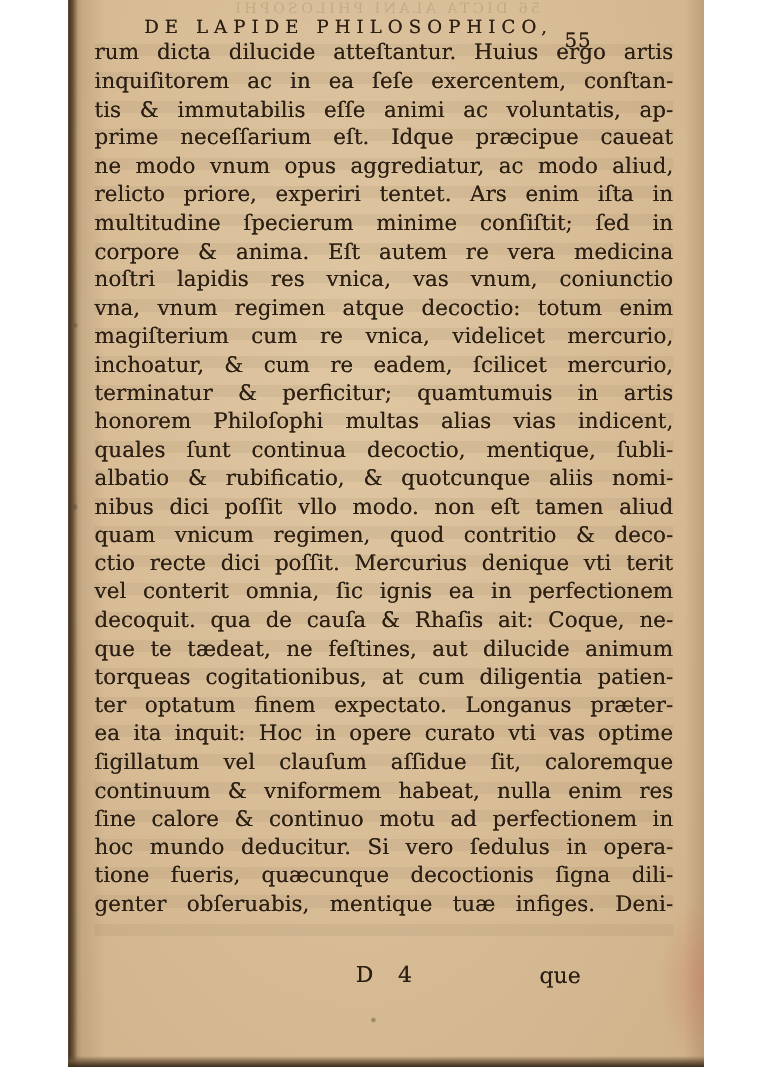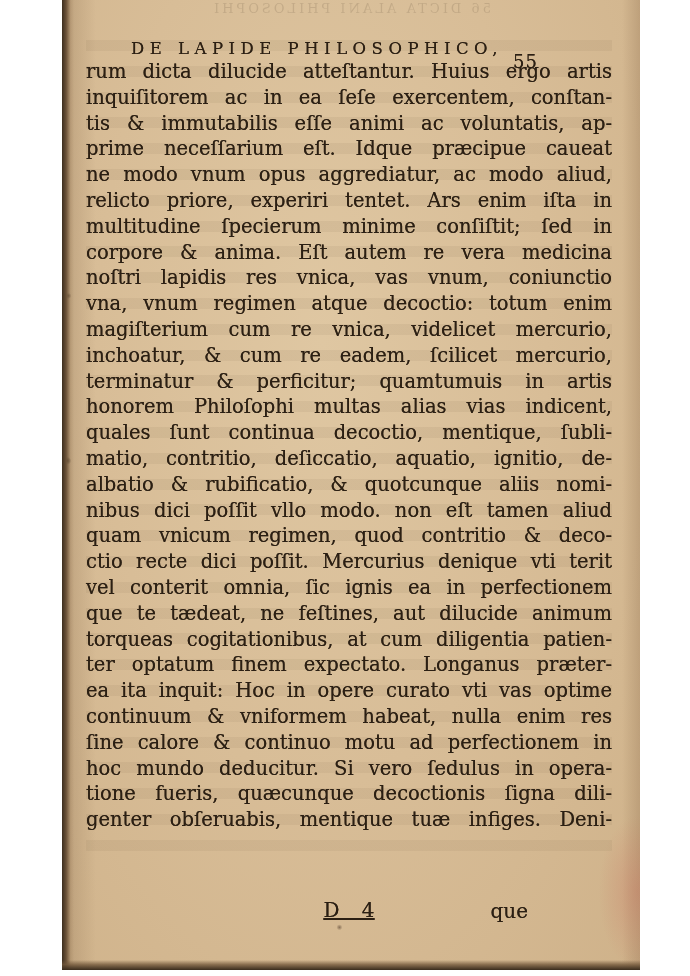--- a/index.html
+++ b/index.html
@@ -74,21 +74,20 @@
     font-size: 13px;
     color: #4a3a28;
     z-index: 1;
   }
   
   .content {
     position: absolute;
     inset: 0;
     z-index: 2;
     color: #2b1f13;
-    margin-top: 24px;
   }
   .running-head {
     position: absolute;
     top: 15px;
     left: 24px; right: 28px;
     height: 24px;
     font-size: 16.5px;
     letter-spacing: 5.5px;
     text-shadow: 0 0 0.6px rgba(43,31,19,0.75);
   }
@@ -126,21 +125,20 @@
     left: 24px; right: 28px;
     height: 28px;
     font-size: 20px;
     text-shadow: 0 0 0.5px rgba(43,31,19,0.8);
   }
   .signature {
     position: absolute;
     left: 0; right: 0;
     text-align: center;
     word-spacing: 16px;
-    text-decoration: underline;
   }
   .catchword {
     position: absolute;
     right: 84px;
     top: 1px;
   }
 </style>
 </head>
 <body>
 
@@ -166,30 +164,31 @@
         <div class="line">relicto priore, experiri tentet.  Ars enim iſta in</div>
         <div class="line">multitudine ſpecierum minime conſiſtit; ſed in</div>
         <div class="line">corpore &amp; anima.  Eſt autem re vera medicina</div>
         <div class="line">noſtri lapidis res vnica, vas vnum, coniunctio</div>
         <div class="line">vna, vnum regimen atque decoctio: totum enim</div>
         <div class="line">magiſterium cum re vnica, videlicet mercurio,</div>
         <div class="line">inchoatur, &amp; cum re eadem, ſcilicet mercurio,</div>
         <div class="line">terminatur &amp; perficitur; quamtumuis in artis</div>
         <div class="line">honorem Philoſophi multas alias vias indicent,</div>
         <div class="line">quales ſunt continua decoctio, mentique, ſubli-</div>
-        <div class="line">matio, contritio, deſiccatio, aquatio, ignitio, de-</div>
         <div class="line">albatio &amp; rubificatio, &amp; quotcunque aliis nomi-</div>
         <div class="line">nibus dici poſſit vllo modo. non eſt tamen aliud</div>
         <div class="line">quam vnicum regimen, quod contritio &amp; deco-</div>
         <div class="line">ctio recte dici poſſit. Mercurius denique vti terit</div>
         <div class="line">vel conterit omnia, ſic ignis ea in perfectionem</div>
+        <div class="line">decoquit. qua de cauſa &amp; Rhaſis ait: Coque, ne-</div>
         <div class="line">que te tædeat, ne feſtines, aut dilucide animum</div>
         <div class="line">torqueas cogitationibus, at cum diligentia patien-</div>
         <div class="line">ter optatum finem expectato.  Longanus præter-</div>
         <div class="line">ea ita inquit:  Hoc in opere curato vti vas optime</div>
+        <div class="line">ſigillatum vel clauſum aſſidue ſit, caloremque</div>
         <div class="line">continuum &amp; vniformem habeat, nulla enim res</div>
         <div class="line">ſine calore &amp; continuo motu ad perfectionem in</div>
         <div class="line">hoc mundo deducitur.  Si vero ſedulus in opera-</div>
         <div class="line">tione fueris, quæcunque decoctionis ſigna dili-</div>
         <div class="line">genter obſeruabis, mentique tuæ infiges.  Deni-</div>
       </div>
 
       <div class="footer">
         <span class="signature">D 4</span>
         <span class="catchword">que</span>

